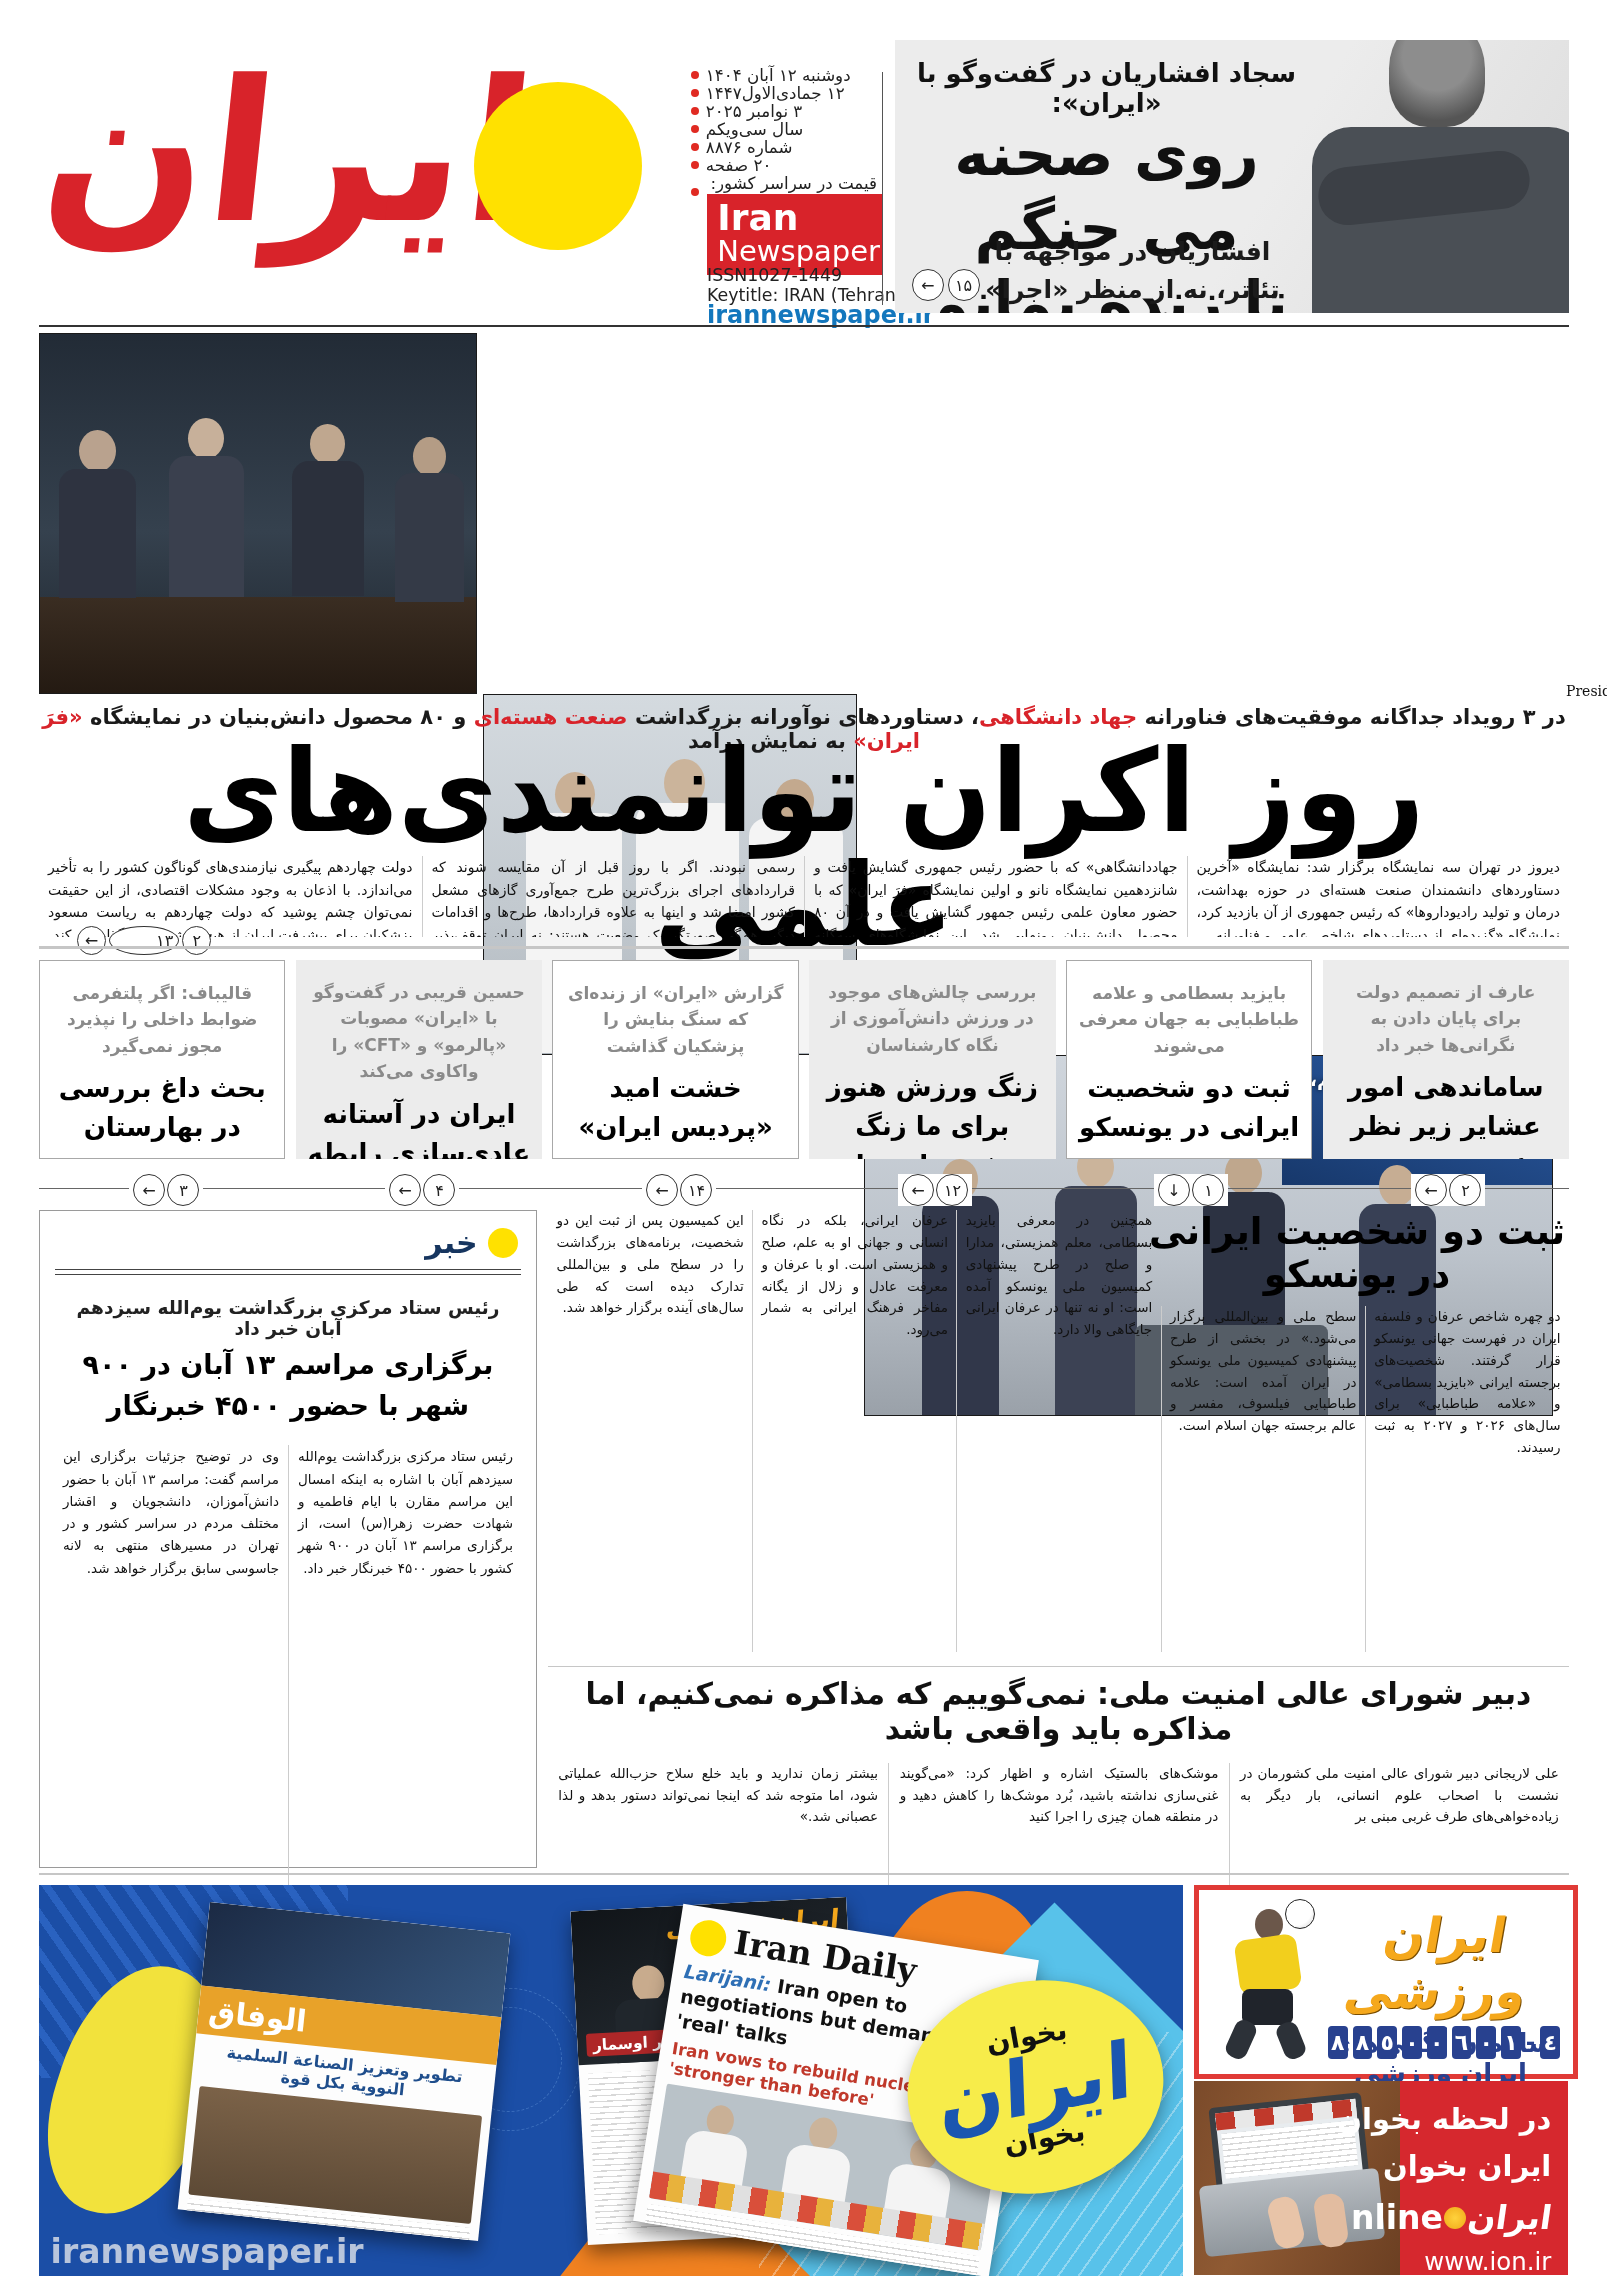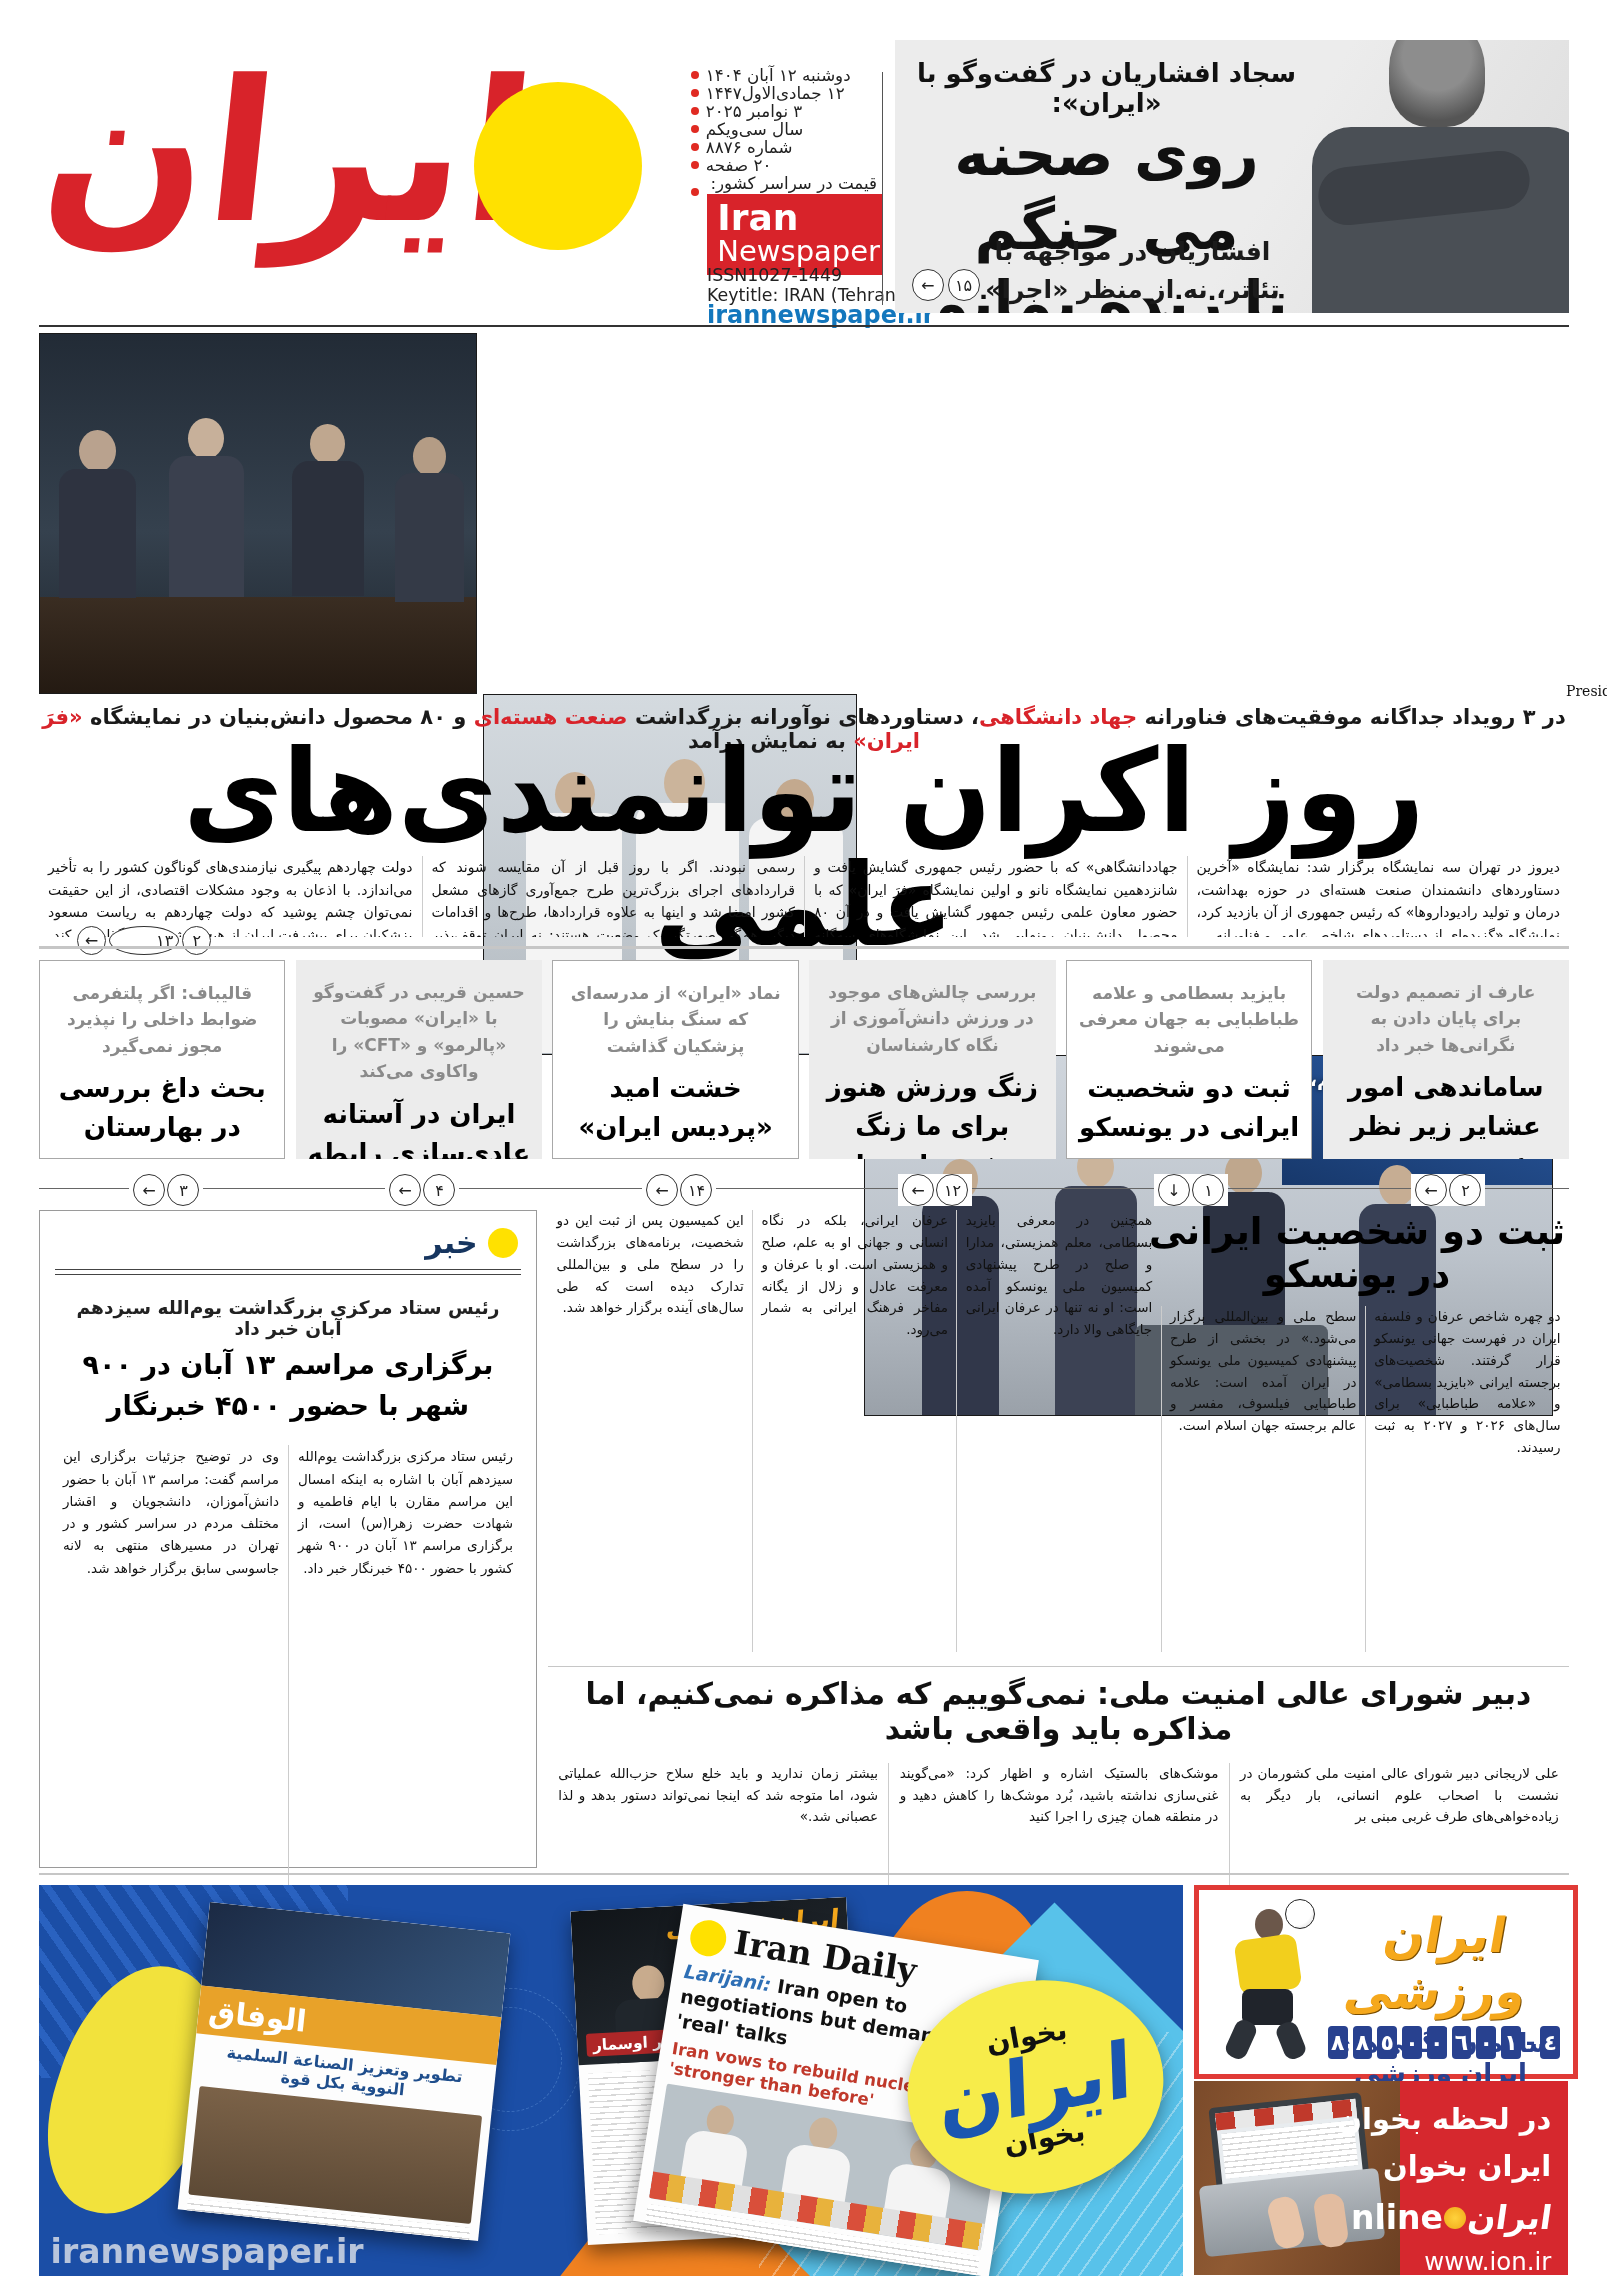--- a/index.html
+++ b/index.html
@@ -261,21 +261,21 @@
     </div>
     <div class="tz white">
       <div class="k rtl">بایزید بسطامی و علامه طباطبایی به جهان معرفی می‌شوند</div>
       <div class="t rtl">ثبت دو شخصیت ایرانی در یونسکو</div>
     </div>
     <div class="tz gray">
       <div class="k rtl">بررسی چالش‌های موجود در ورزش دانش‌آموزی از نگاه کارشناسان</div>
       <div class="t rtl">زنگ ورزش هنوز برای ما زنگ تفریح است!</div>
     </div>
     <div class="tz white">
-      <div class="k rtl">نماد «ایران» از مدرسه‌ای که سنگ بنایش را پزشکیان گذاشت</div>
+      <div class="k rtl">گزارش «ایران» از زنده‌ای که سنگ بنایش را پزشکیان گذاشت</div>
       <div class="t rtl">خشت امید «پردیس ایران» شد</div>
     </div>
     <div class="tz gray">
       <div class="k rtl">حسین قریبی در گفت‌وگو با «ایران» مصوبات «پالرمو» و «CFT» را واکاوی می‌کند</div>
       <div class="t rtl">ایران در آستانه عادی‌سازی رابطه با FATF</div>
     </div>
     <div class="tz white">
       <div class="k rtl">قالیباف: اگر پلتفرمی ضوابط داخلی را نپذیرد مجوز نمی‌گیرد</div>
       <div class="t rtl">بحث داغ بررسی در بهارستان</div>
     </div>

